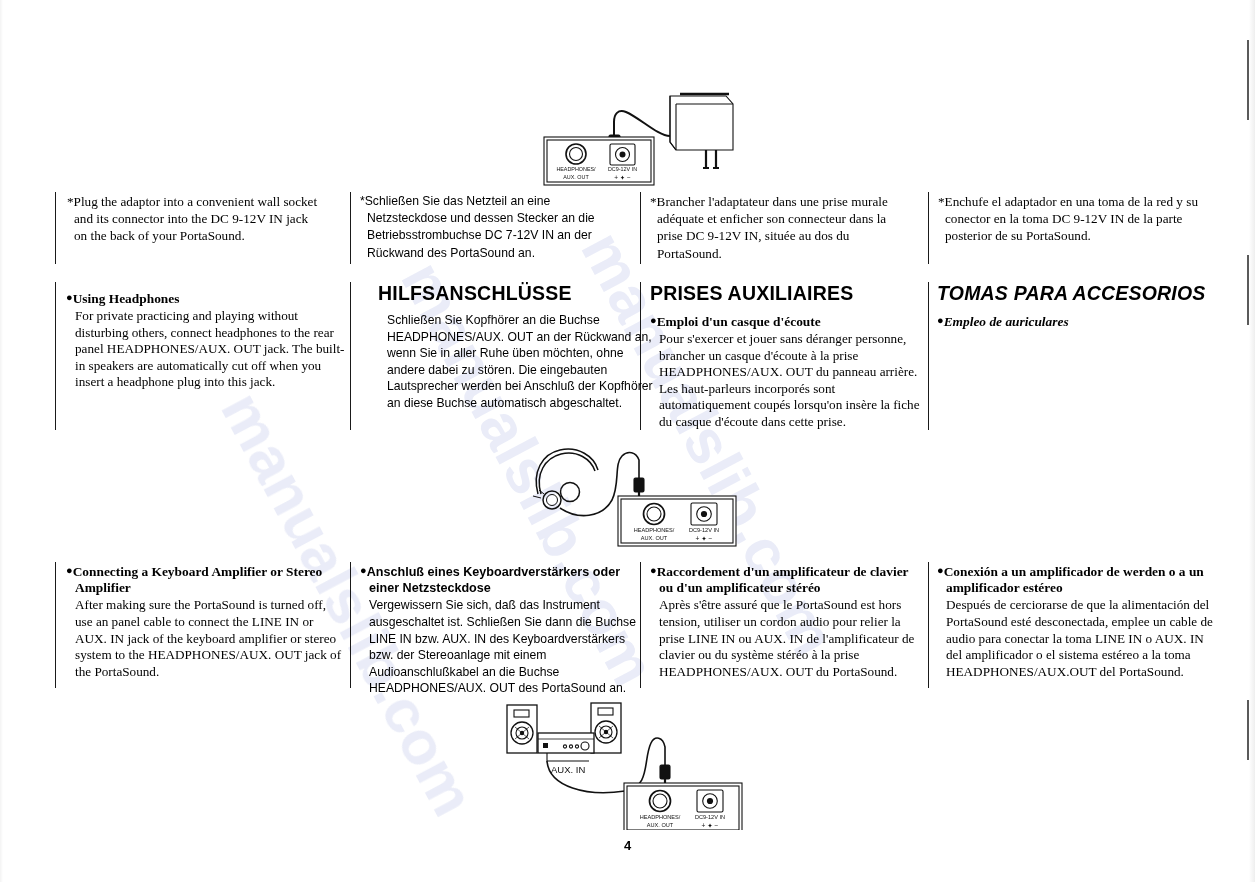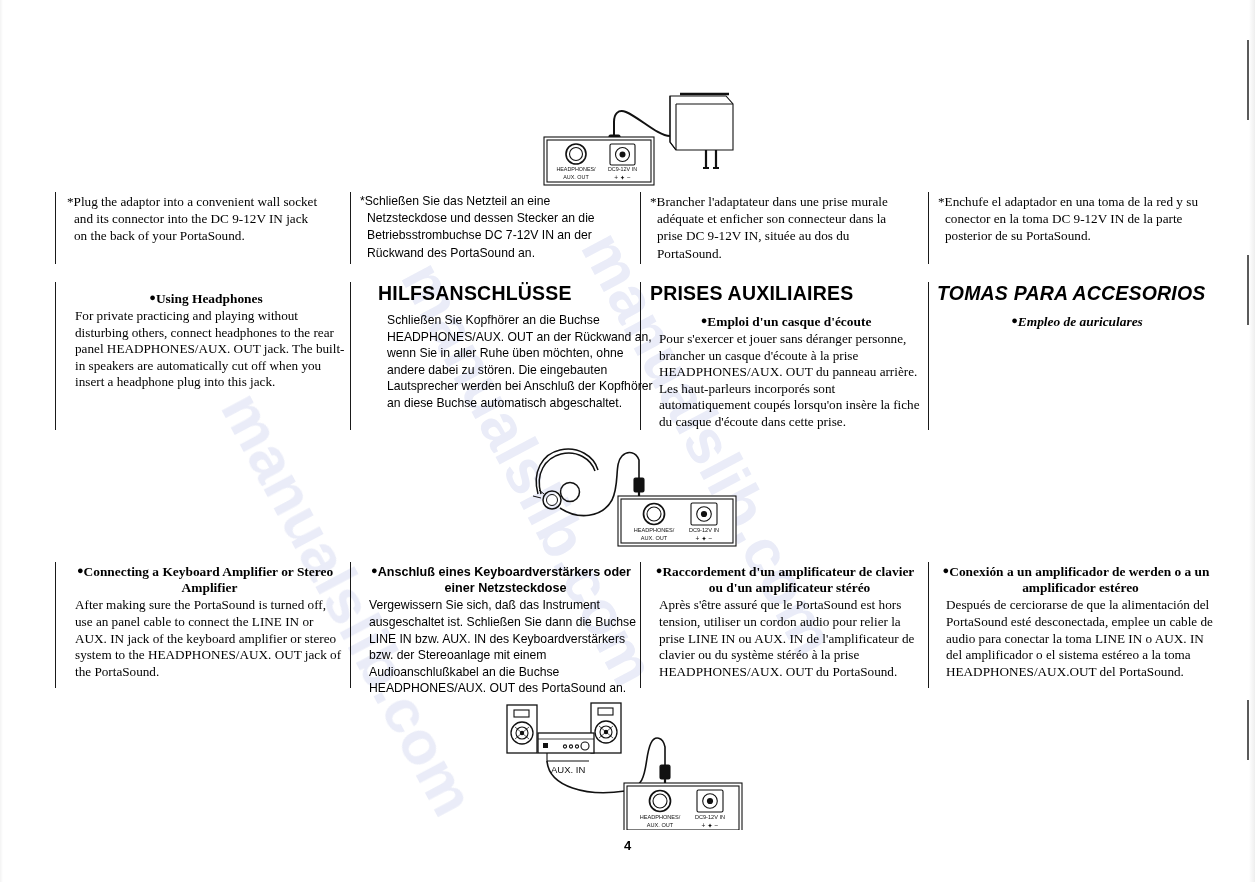--- a/index.html
+++ b/index.html
@@ -88,21 +88,20 @@
     white-space: nowrap;
   }
   .sub-title {
     font-family: "Liberation Serif", serif;
     font-weight: 700;
     font-size: 13.4px;
     line-height: 16.4px;
     margin: 0 0 1px 0;
     text-indent: -9px;
     padding-left: 9px;
-    text-align: center;
   }
   .sub-title-de { font-family: "Liberation Sans", sans-serif; font-weight: 700; font-size: 12.6px; }
   .bullet {
     font-size: 11px;
     vertical-align: 1.5px;
     letter-spacing: 0;
   }
   .body-text {
     font-family: "Liberation Serif", serif;
     font-size: 13.2px;

